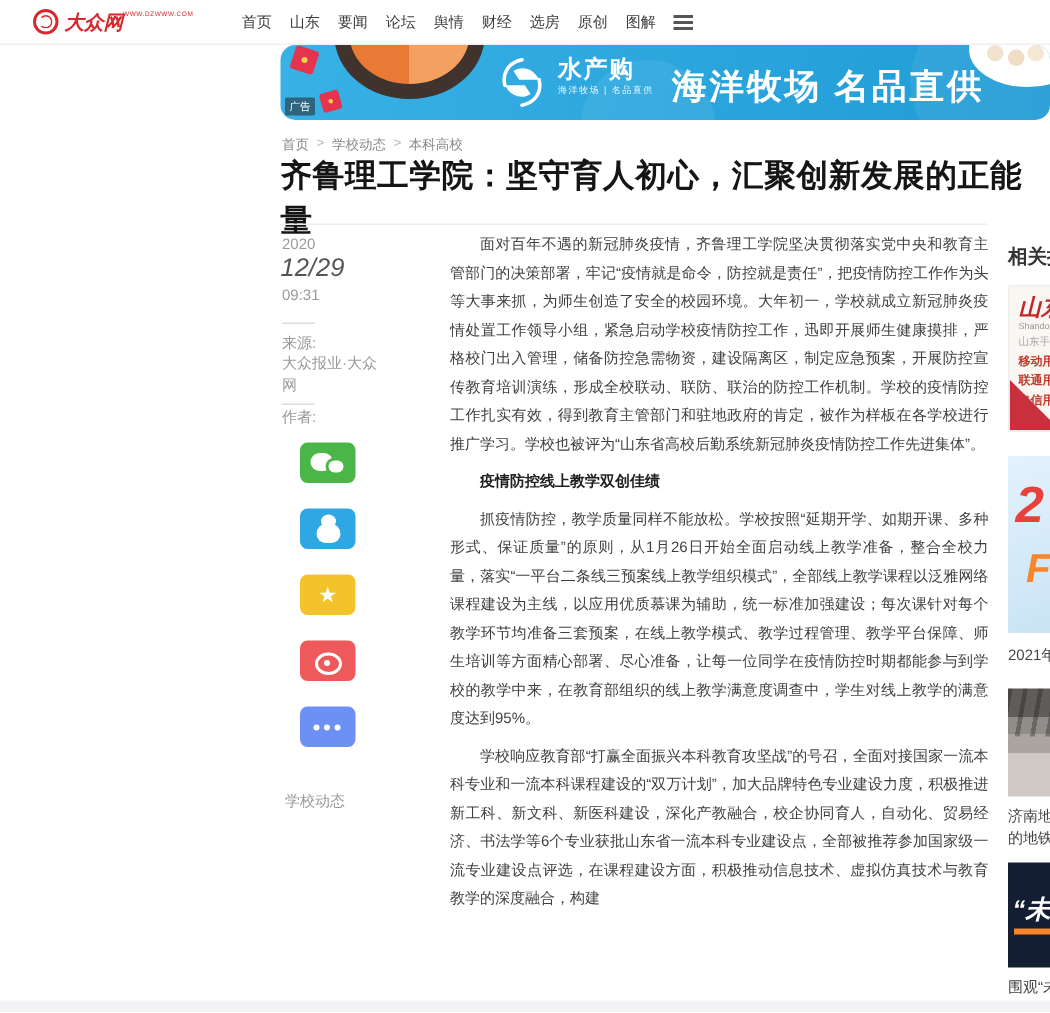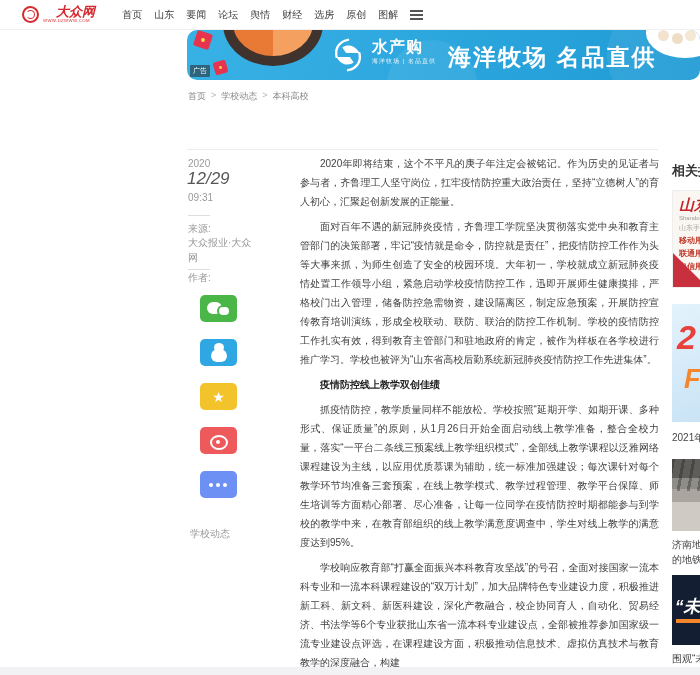--- a/index.html
+++ b/index.html
@@ -5,21 +5,21 @@
   html,body{margin:0;padding:0;background:#fff;}
   .page{position:relative;width:700px;height:675px;background:#fff;overflow:hidden;
         font-family:"Liberation Sans","DejaVu Sans",sans-serif;}
 
   
   .topnav{position:absolute;left:0;top:0;width:700px;height:29px;background:#fff;
           border-bottom:1px solid #f0f0f0;display:flex;align-items:center;}
   .logo{display:flex;align-items:center;margin-left:22px;gap:4px;cursor:pointer;}
   .logo-mark{width:13px;height:13px;border:2px solid #d6292e;border-radius:50%;position:relative;flex:none;}
   .logo-mark::after{content:"";position:absolute;inset:2px;border:1.5px solid #d6292e;border-radius:50%;border-left-color:transparent;}
-  .logo-text{display:flex;flex-direction:column;line-height:1;align-items:center;}
+  .logo-text{display:flex;flex-direction:row;line-height:1;}
   .logo-title{color:#d6292e;font-weight:bold;font-style:italic;font-size:13px;
               font-family:"Liberation Serif","DejaVu Serif",serif;}
   .logo-sub{color:#d6292e;font-size:6px;transform:scale(.72);transform-origin:left top;letter-spacing:.5px;}
   .navitems{display:flex;margin-left:14px;gap:12px;}
   .nav-item{font-size:10px;color:#3c3c3c;text-decoration:none;cursor:pointer;}
   .burger{margin-left:12px;display:flex;flex-direction:column;gap:2px;cursor:pointer;}
   .burger i{width:13px;height:2px;background:#555;}
 
   
   .banner{position:absolute;left:187px;top:30px;width:513px;height:50px;overflow:hidden;
@@ -171,20 +171,21 @@
   </div>
 
   <div class="breadcrumb">
     <span class="crumb">首页</span>
     <span class="crumb-sep">&gt;</span>
     <span class="crumb">学校动态</span>
     <span class="crumb-sep">&gt;</span>
     <span class="crumb">本科高校</span>
   </div>
 
+  <h1 class="title">齐鲁理工学院：坚守育人初心，汇聚创新发展的正能量</h1>
   <div class="title-divider"></div>
 
   <div class="m-abs m-year">2020</div>
   <div class="m-abs m-date">12/29</div>
   <div class="m-abs m-time">09:31</div>
   <div class="m-div d1"></div>
   <div class="m-abs m-srclabel">来源:</div>
   <div class="m-abs m-source">大众报业·大众网</div>
   <div class="m-div d2"></div>
   <div class="m-abs m-author">作者:</div>
@@ -208,21 +209,20 @@
       </div>
 
       <div class="share-btn" style="background: rgb(109, 144, 244);">
         <span class="glyph g-more"></span>
       </div>
     </div>
   <div class="mobile-view">学校动态</div>
 
   <div class="article">
 
-  <p class="blk b-p">2020年即将结束，这个不平凡的庚子年注定会被铭记。作为历史的见证者与参与者，齐鲁理工人坚守岗位，扛牢疫情防控重大政治责任，坚持“立德树人”的育人初心，汇聚起创新发展的正能量。</p>
       <p class="blk b-p">面对百年不遇的新冠肺炎疫情，齐鲁理工学院坚决贯彻落实党中央和教育主管部门的决策部署，牢记“疫情就是命令，防控就是责任”，把疫情防控工作作为头等大事来抓，为师生创造了安全的校园环境。大年初一，学校就成立新冠肺炎疫情处置工作领导小组，紧急启动学校疫情防控工作，迅即开展师生健康摸排，严格校门出入管理，储备防控急需物资，建设隔离区，制定应急预案，开展防控宣传教育培训演练，形成全校联动、联防、联治的防控工作机制。学校的疫情防控工作扎实有效，得到教育主管部门和驻地政府的肯定，被作为样板在各学校进行推广学习。学校也被评为“山东省高校后勤系统新冠肺炎疫情防控工作先进集体”。</p>
       <p class="blk b-h">疫情防控线上教学双创佳绩</p>
       <p class="blk b-p">抓疫情防控，教学质量同样不能放松。学校按照“延期开学、如期开课、多种形式、保证质量”的原则，从1月26日开始全面启动线上教学准备，整合全校力量，落实“一平台二条线三预案线上教学组织模式”，全部线上教学课程以泛雅网络课程建设为主线，以应用优质慕课为辅助，统一标准加强建设；每次课针对每个教学环节均准备三套预案，在线上教学模式、教学过程管理、教学平台保障、师生培训等方面精心部署、尽心准备，让每一位同学在疫情防控时期都能参与到学校的教学中来，在教育部组织的线上教学满意度调查中，学生对线上教学的满意度达到95%。</p>
       <p class="blk b-p">学校响应教育部“打赢全面振兴本科教育攻坚战”的号召，全面对接国家一流本科专业和一流本科课程建设的“双万计划”，加大品牌特色专业建设力度，积极推进新工科、新文科、新医科建设，深化产教融合，校企协同育人，自动化、贸易经济、书法学等6个专业获批山东省一流本科专业建设点，全部被推荐参加国家级一流专业建设点评选，在课程建设方面，积极推动信息技术、虚拟仿真技术与教育教学的深度融合，构建</p>
     </div>
 
   <aside class="sidebar">
     <h3 class="sb-heading">相关推荐</h3>
 
     <div class="sb-thumb t1">

